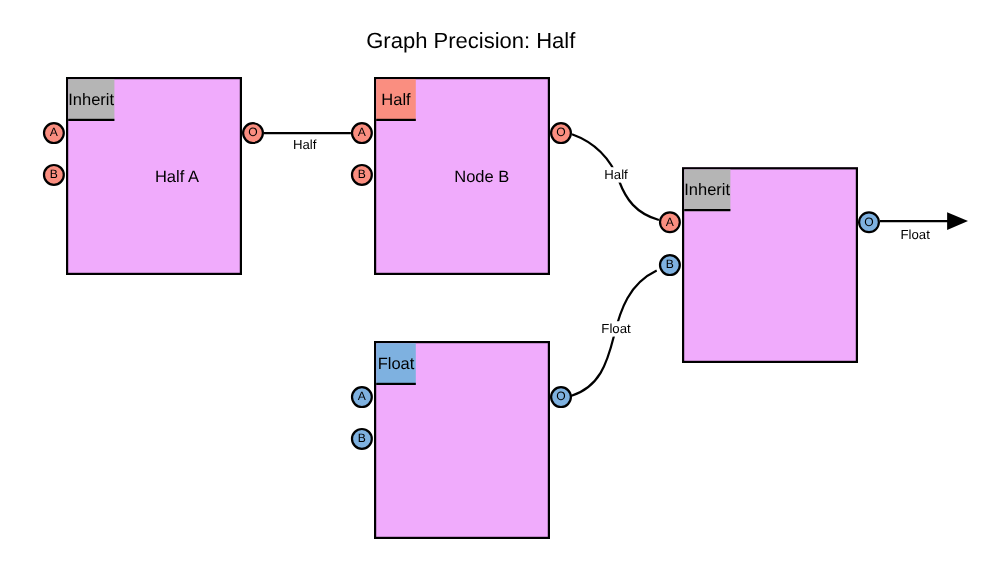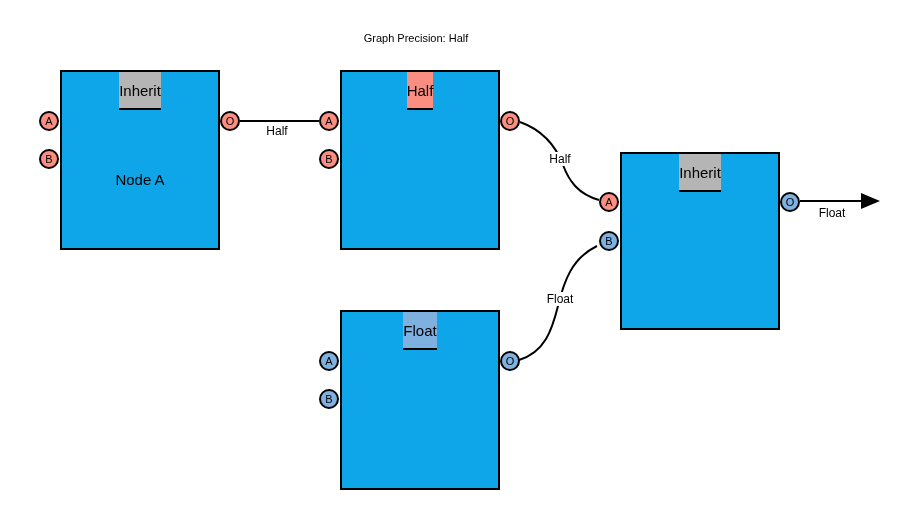--- a/index.html
+++ b/index.html
@@ -7,44 +7,43 @@
     position: relative;
     width: 906px;
     height: 531px;
     background: var(--color-background, #ffffff);
     font-family: "Liberation Sans", sans-serif;
     color: #000;
     overflow: hidden;
   }
   .diagram-title {
     position: absolute;
-    left: 416px; top: 38px;
+    left: 428px; top: 38px;
     transform: translate(-50%, -50%);
-    font-size: 11px;
+    font-size: 20px;
     white-space: nowrap;
   }
   .edges-layer {
     position: absolute;
     left: 0; top: 0;
     pointer-events: none;
   }
   .edges-layer path, .edges-layer line {
     stroke: var(--color-stroke, #000);
     stroke-width: 2;
     fill: none;
   }
   .edges-layer polygon { fill: var(--color-stroke, #000); }
   .node {
     position: absolute;
     box-sizing: border-box;
     border: 2px solid var(--color-stroke, #000);
-    background: #0ea5e9;
+    background: #f0abfc;
     display: flex;
-    flex-direction: column;
-    align-items: center;
+    flex-direction: row;
   }
   #node-a { left: 60px;  top: 70px;  width: 160px; height: 180px; }
   #node-b { left: 340px; top: 70px;  width: 160px; height: 180px; }
   #node-c { left: 340px; top: 310px; width: 160px; height: 180px; }
   #node-d { left: 620px; top: 152px; width: 160px; height: 178px; }
   .node-header {
     height: 36px;
     flex: 0 0 36px;
     border-bottom: 2px solid var(--color-stroke, #000);
     display: flex;
@@ -118,28 +117,29 @@
   <svg class="edges-layer" width="906" height="531" viewBox="0 0 906 531">
     <path d="M 240 121 L 319 121"></path>
     <path d="M 520 122 C 545 131 557 149 563 165 C 569 181 578 194 599 200"></path>
     <path d="M 519 360 C 545 352 552 330 558 306 C 564 281 572 258 597 246"></path>
     <line x1="800" y1="201" x2="864" y2="201"></line>
     <polygon points="880,201 861,193 861,209"></polygon>
   </svg>
 
   <div class="node" id="node-a">
     <div class="node-header" data-color="inherit">Inherit</div>
-    <div class="node-body">Node A</div>
+    <div class="node-body">Half A</div>
   </div>
   <div class="port" id="port-a-in-a" data-color="half">A</div>
   <div class="port" id="port-a-in-b" data-color="half">B</div>
   <div class="port" id="port-a-out" data-color="half">O</div>
 
   <div class="node" id="node-b">
     <div class="node-header" data-color="half">Half</div>
+    <div class="node-body">Node B</div>
   </div>
   <div class="port" id="port-b-in-a" data-color="half">A</div>
   <div class="port" id="port-b-in-b" data-color="half">B</div>
   <div class="port" id="port-b-out" data-color="half">O</div>
 
   <div class="node" id="node-c">
     <div class="node-header" data-color="float">Float</div>
   </div>
   <div class="port" id="port-c-in-a" data-color="float">A</div>
   <div class="port" id="port-c-in-b" data-color="float">B</div>

